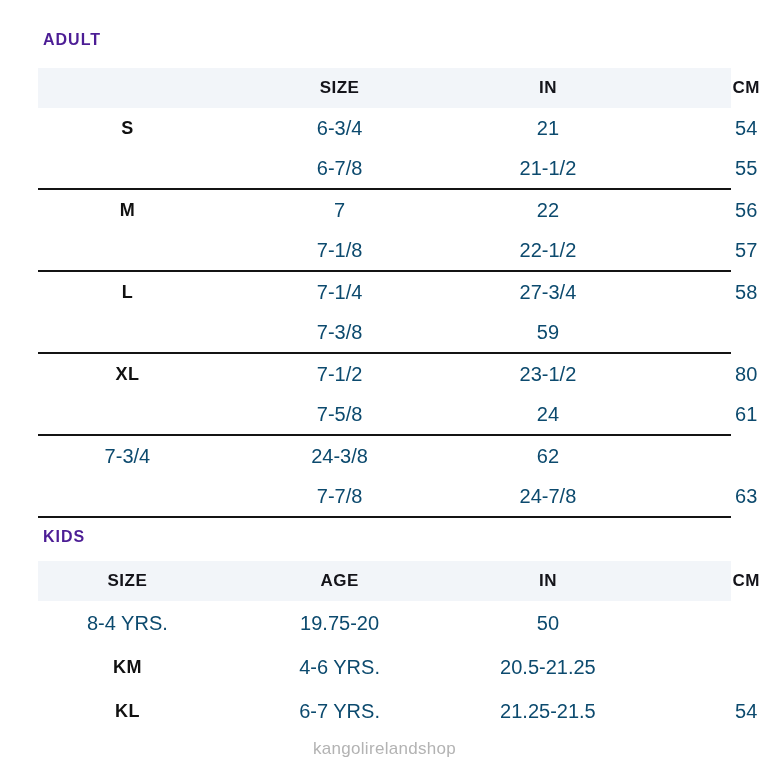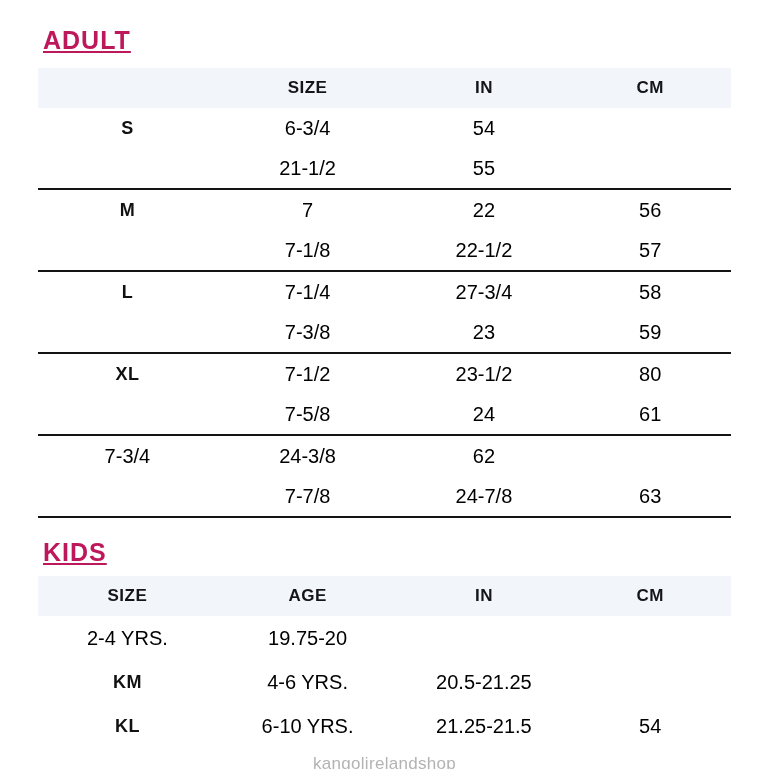--- a/index.html
+++ b/index.html
@@ -8,50 +8,50 @@
     width: 769px;
     height: 769px;
     background: #ffffff;
     font-family: "Liberation Sans", "DejaVu Sans", sans-serif;
     color: #1d1d1f;
     overflow: hidden;
   }
   .page { padding: 26px 38px 0 38px; }
 
   .section-title {
-    font-size: 25px;
+    font-size: 16px;
     font-weight: 700;
     letter-spacing: 1px;
-    color: #be185d;
+    color: #4c1d95;
     line-height: 28px;
     margin: 0 0 14px 5px;
-    text-decoration: underline;
   }
-  .kids-title { margin-top: 20px; margin-bottom: 10px; }
+  .kids-title { margin-top: 5px; margin-bottom: 10px; }
 
   .row {
     display: grid;
     grid-template-columns: 25.8% 26.2% 24.7% 23.3%;
     align-items: center;
+    gap: 32px;
   }
   .thead {
     background: #f2f5f9;
     height: 40px;
   }
   .th {
     font-weight: 700;
     font-size: 17px;
     letter-spacing: 0.5px;
     color: #14141a;
     text-align: center;
   }
   .cell {
     text-align: center;
     font-size: 20px;
-    color: #000000;
+    color: #0c4a6e;
     font-stretch: normal;
   }
   .adult-row { height: 40px; }
   .kids-row  { height: 44px; }
   .size-label {
     font-weight: 700;
     font-size: 18px;
     letter-spacing: 0.5px;
     color: #111111;
   }
@@ -77,24 +77,26 @@
       <div class="th"></div>
       <div class="th">SIZE</div>
       <div class="th">IN</div>
       <div class="th">CM</div>
     </div>
 
     <div class="group">
       <div class="row adult-row">
         <div class="cell size-label">S</div>
         <div class="cell">6-3/4</div>
+        <div class="cell">21</div>
         <div class="cell">54</div>
       </div>
       <div class="row adult-row">
         <div class="cell size-label"></div>
+        <div class="cell">6-7/8</div>
         <div class="cell">21-1/2</div>
         <div class="cell">55</div>
       </div>
     </div>
 
     <div class="group">
       <div class="row adult-row">
         <div class="cell size-label">M</div>
         <div class="cell">7</div>
         <div class="cell">22</div>
@@ -111,21 +113,20 @@
     <div class="group">
       <div class="row adult-row">
         <div class="cell size-label">L</div>
         <div class="cell">7-1/4</div>
         <div class="cell">27-3/4</div>
         <div class="cell">58</div>
       </div>
       <div class="row adult-row">
         <div class="cell size-label"></div>
         <div class="cell">7-3/8</div>
-        <div class="cell">23</div>
         <div class="cell">59</div>
       </div>
     </div>
 
     <div class="group">
       <div class="row adult-row">
         <div class="cell size-label">XL</div>
         <div class="cell">7-1/2</div>
         <div class="cell">23-1/2</div>
         <div class="cell">80</div>
@@ -157,31 +158,32 @@
 
   <div class="table">
     <div class="row thead">
       <div class="th">SIZE</div>
       <div class="th">AGE</div>
       <div class="th">IN</div>
       <div class="th">CM</div>
     </div>
 
     <div class="row kids-row">
-      <div class="cell">2-4 YRS.</div>
+      <div class="cell">8-4 YRS.</div>
       <div class="cell">19.75-20</div>
+      <div class="cell">50</div>
     </div>
     <div class="row kids-row">
       <div class="cell size-label">KM</div>
       <div class="cell">4-6 YRS.</div>
       <div class="cell">20.5-21.25</div>
     </div>
     <div class="row kids-row">
       <div class="cell size-label">KL</div>
-      <div class="cell">6-10 YRS.</div>
+      <div class="cell">6-7 YRS.</div>
       <div class="cell">21.25-21.5</div>
       <div class="cell">54</div>
     </div>
   </div>
 
   <div class="watermark">kangolirelandshop</div>
 
 </div>
 
 </body></html>

